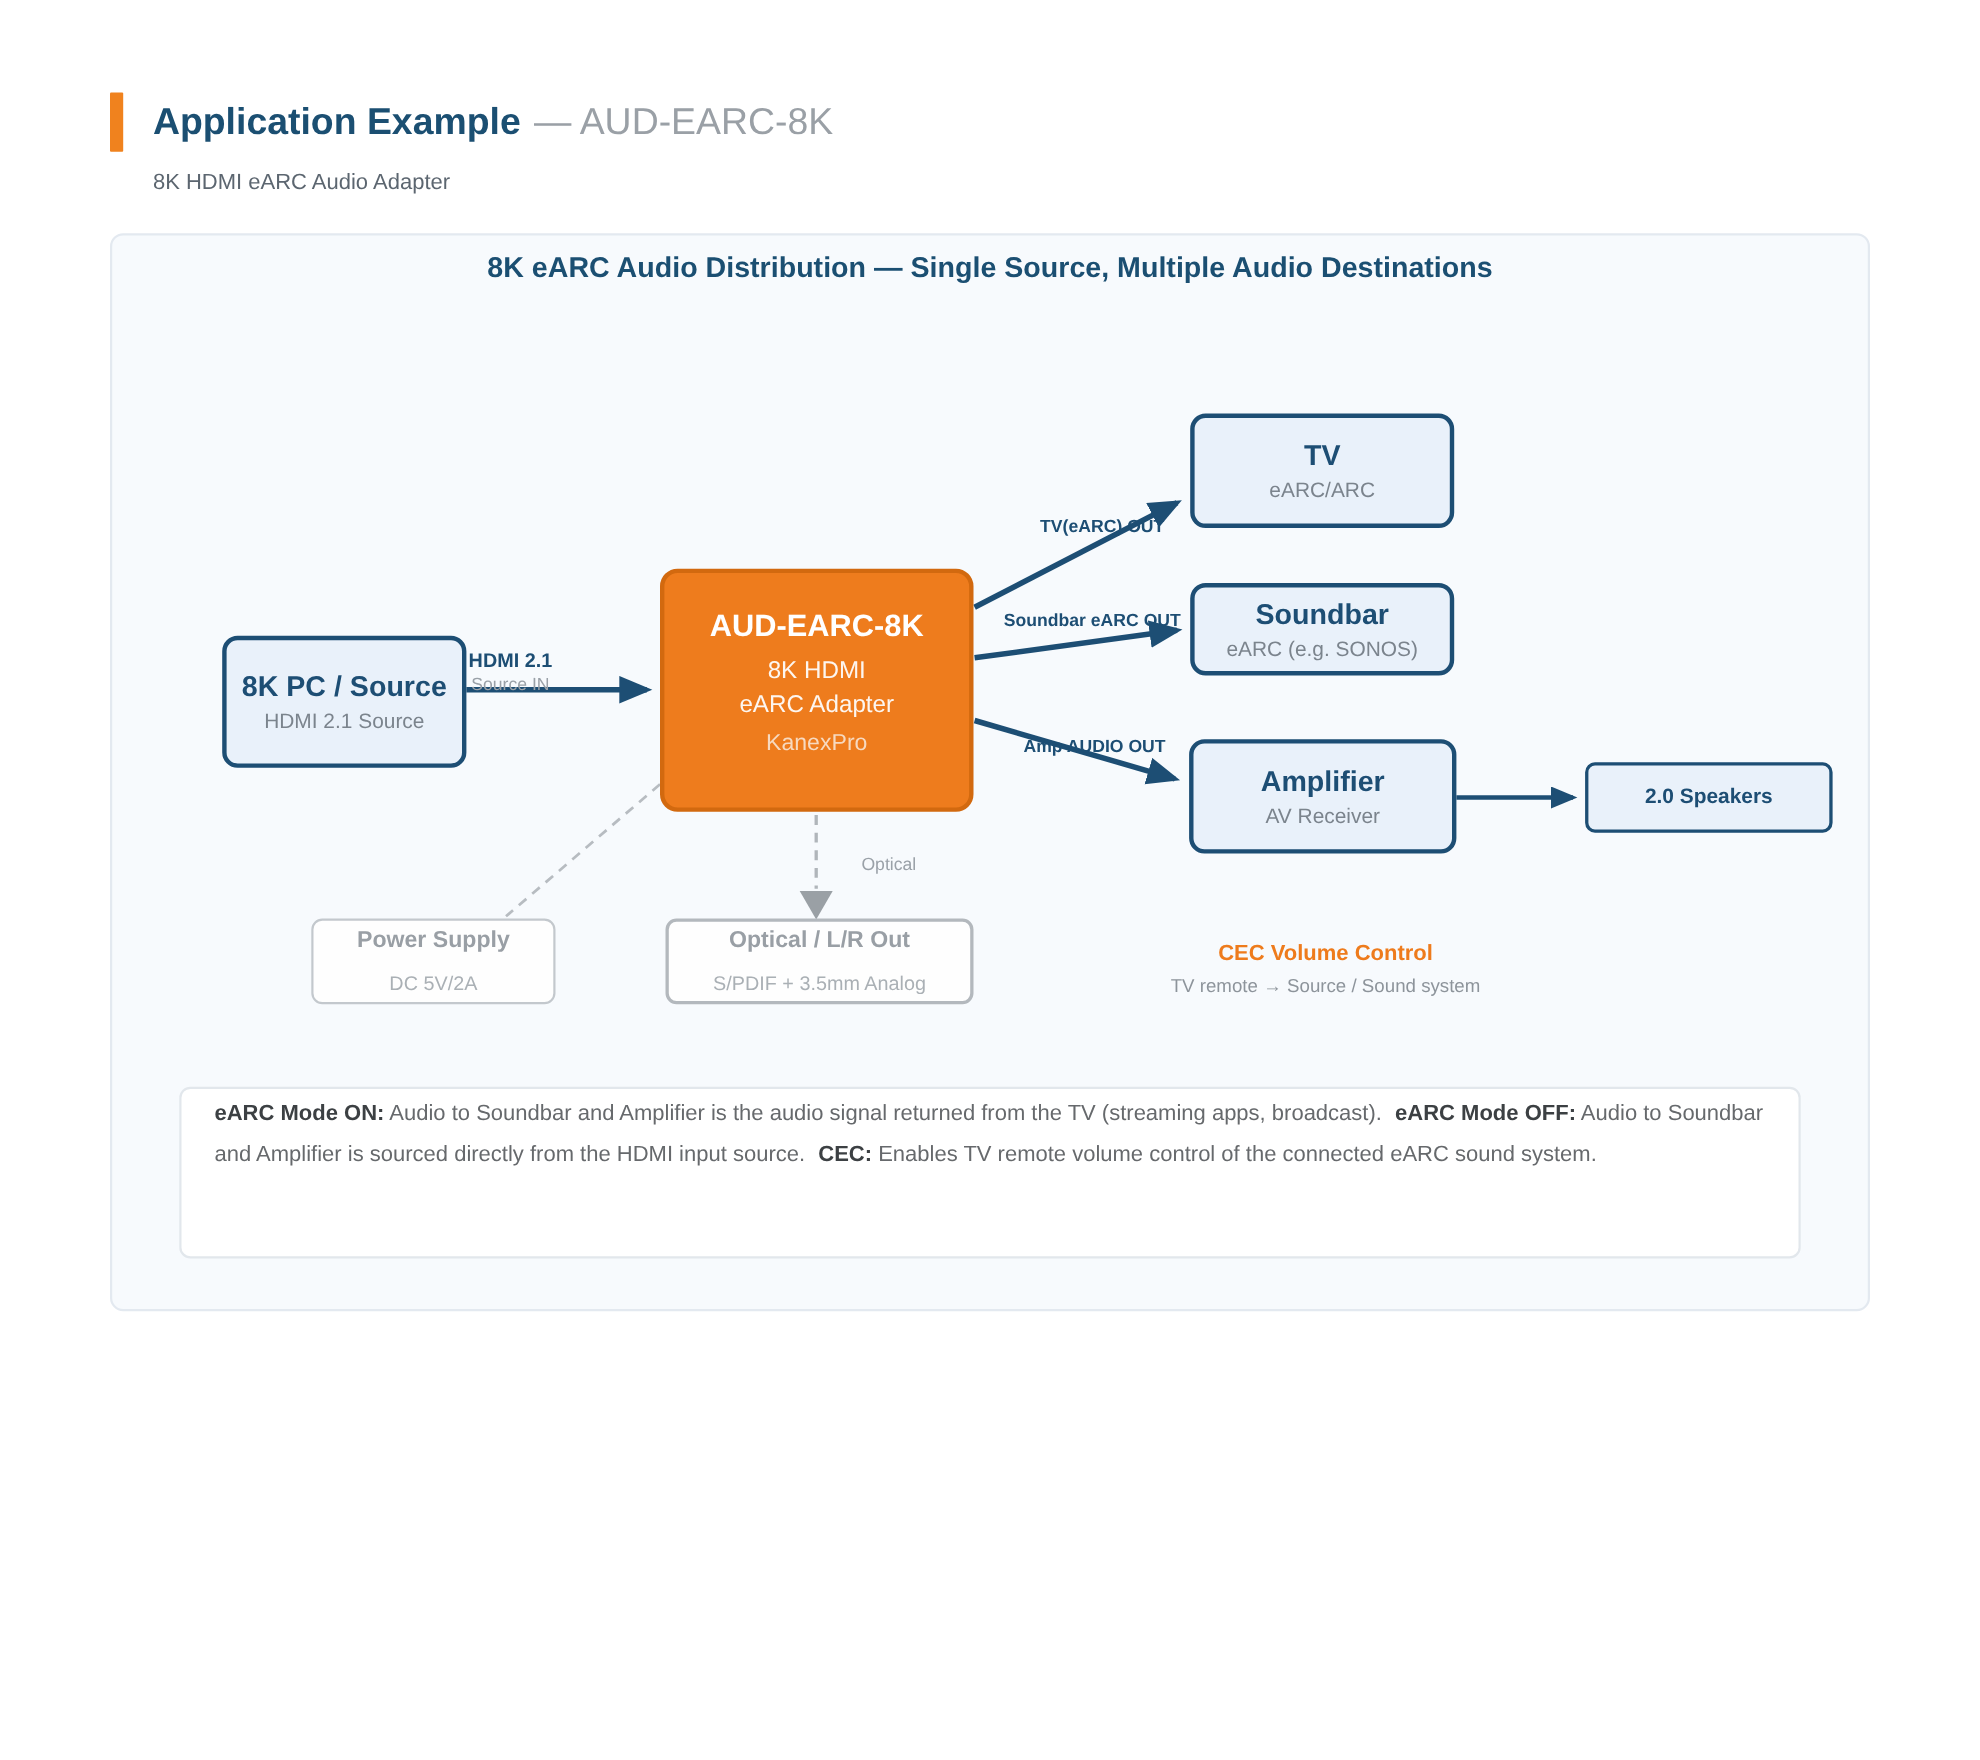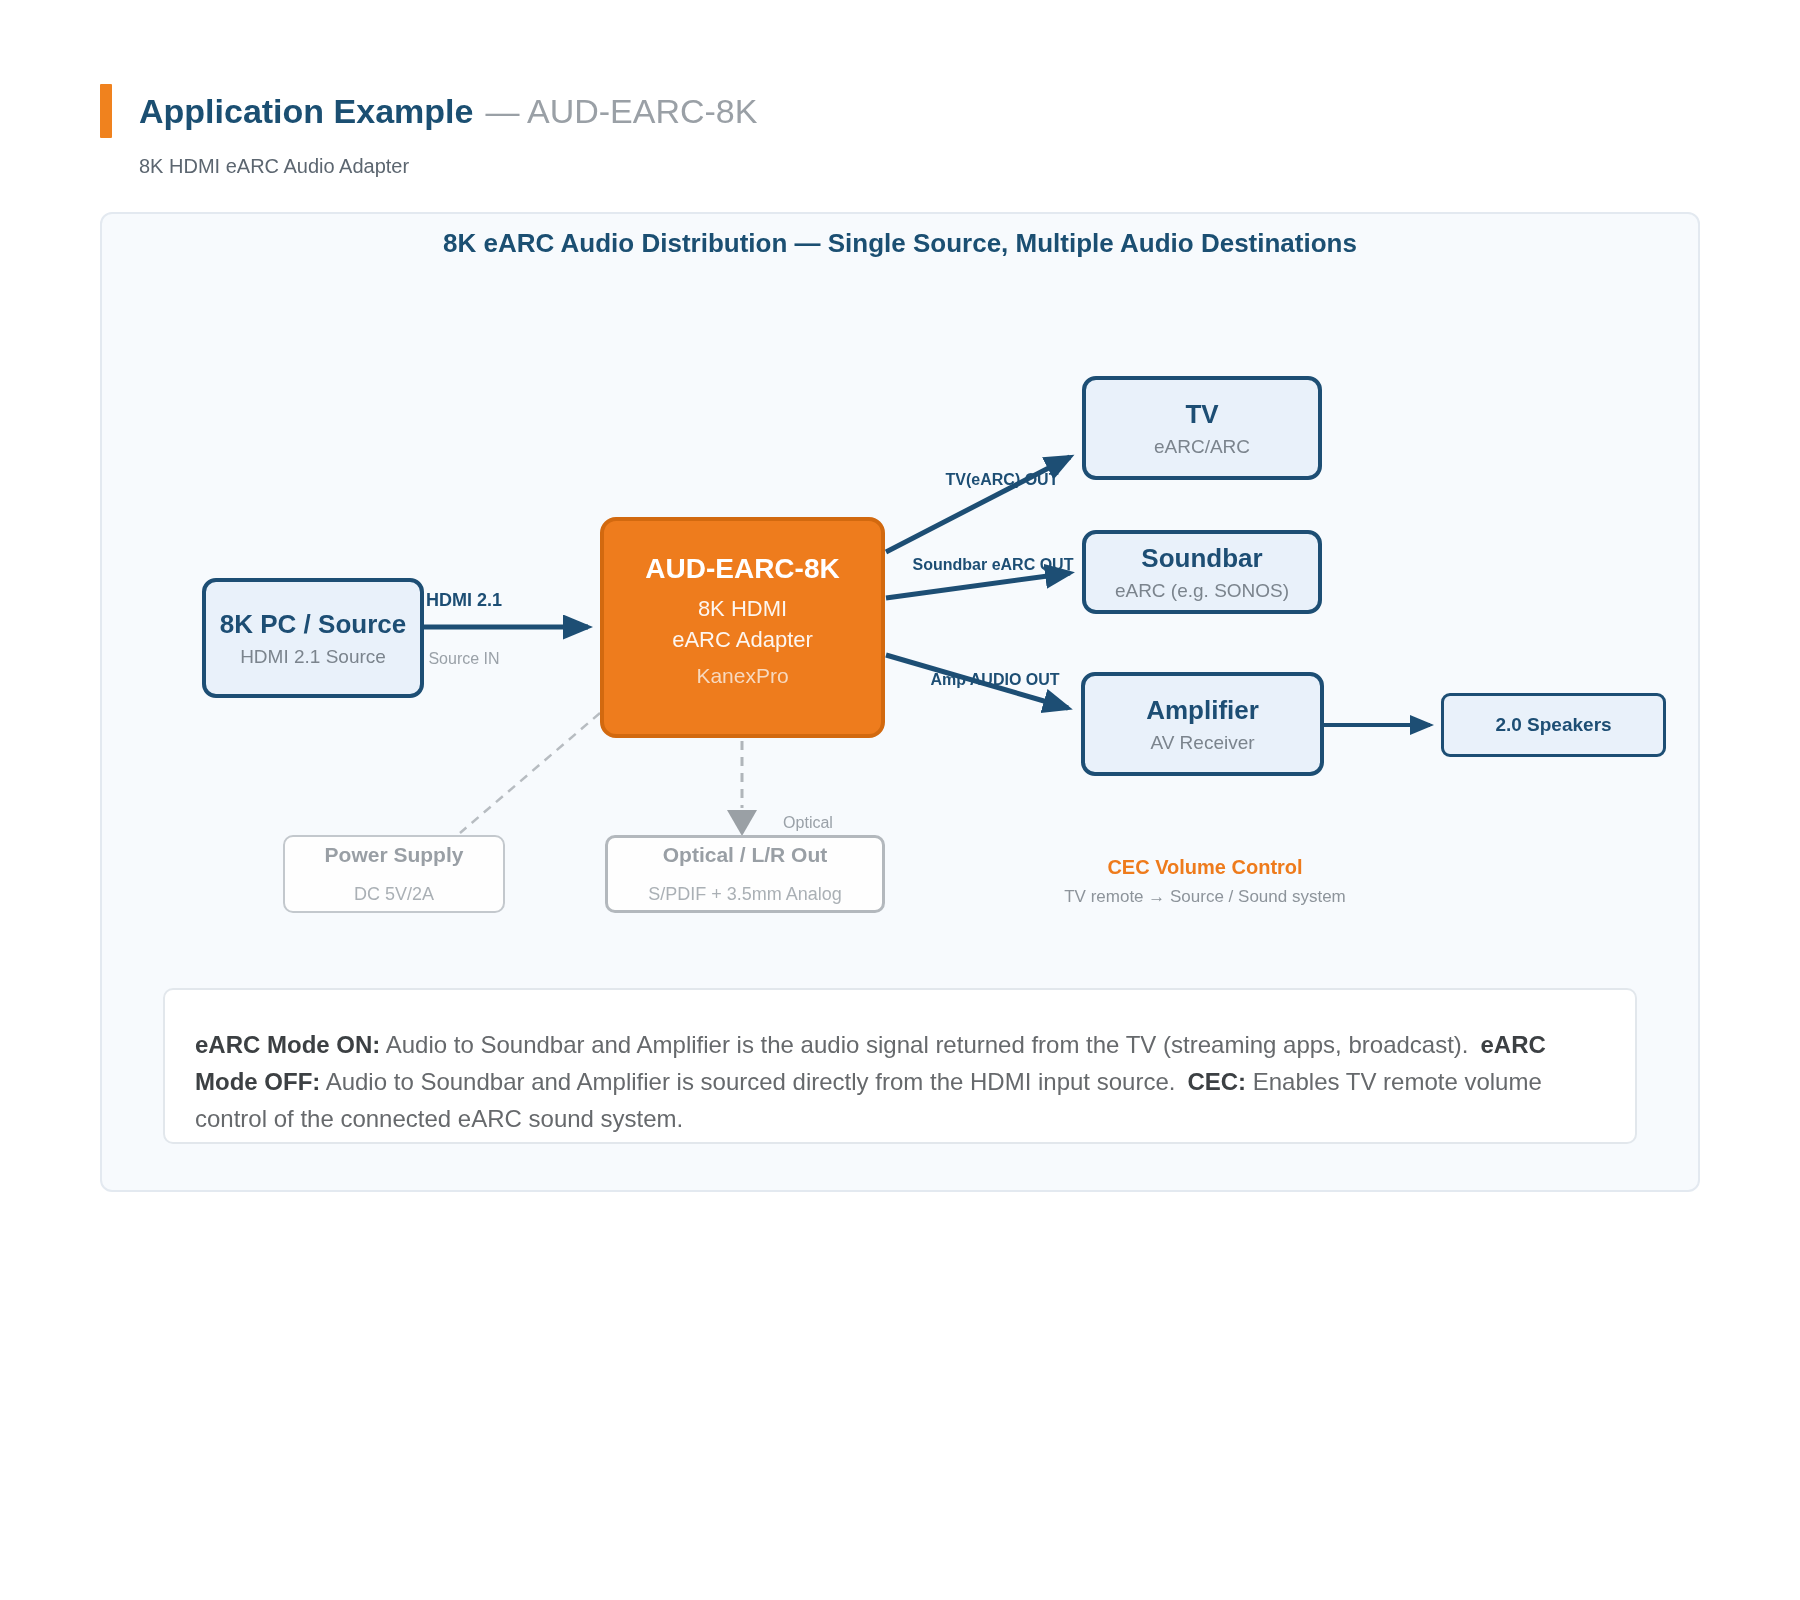--- a/index.html
+++ b/index.html
@@ -47,37 +47,37 @@
           background:#fefefe; border-radius:10px; }
   .node-power   { left:283px; top:835px; width:222px; height:78px; border:2px solid #c3c8cd; }
   .node-optical { left:605px; top:835px; width:280px; height:78px; border:3px solid #b3b8bd; }
   .ghost-title { font-size:21px; font-weight:bold; color:#999fa5; }
   .ghost-sub   { font-size:18px; color:#aab0b5; margin-top:17px; }
 
   
   .edge-label { position:absolute; font-size:16px; font-weight:bold; color:#1d4e74;
                 white-space:nowrap; transform:translateX(-50%); }
   .edge-label-gray { position:absolute; font-size:16px; color:#9aa1a8; white-space:nowrap;
-                transform:translateX(-50%);margin-top:36px; }
+                transform:translateX(-50%); }
   .lbl-input-top    { left:464px;  top:590px; font-size:18px; }
   .lbl-input-bottom { left:464px;  top:614px; }
   .lbl-tv-out       { left:1002px; top:471px; }
   .lbl-soundbar-out { left:993px;  top:556px; }
   .lbl-amp-out      { left:995px;  top:671px; }
   .lbl-optical      { left:808px;  top:778px; font-size:16px; }
 
   
   .cec { position:absolute; left:1205px; top:856px; transform:translateX(-50%); text-align:center; }
   .cec-title { font-size:20px; font-weight:bold; color:#ee7b1c; }
   .cec-sub   { font-size:17px; color:#8d949b; margin-top:8px; white-space:nowrap; }
 
   
   .note-box { position:absolute; left:163px; top:988px; width:1474px; height:156px;
               background:#ffffff; border:2px solid #e2e7ec; border-radius:10px;
-              padding:36px 30px; font-size:24px; line-height:37px; color:#66696c; }
+              padding:4px 30px; font-size:20px; line-height:37px; color:#66696c; }
   .npart { margin-right:12px; }
   .npart b { color:#3c4043; }
 
   svg.wires { position:absolute; left:0; top:0; pointer-events:none; }
 </style>
 </head>
 <body>
 
 <div class="canvas">
 

